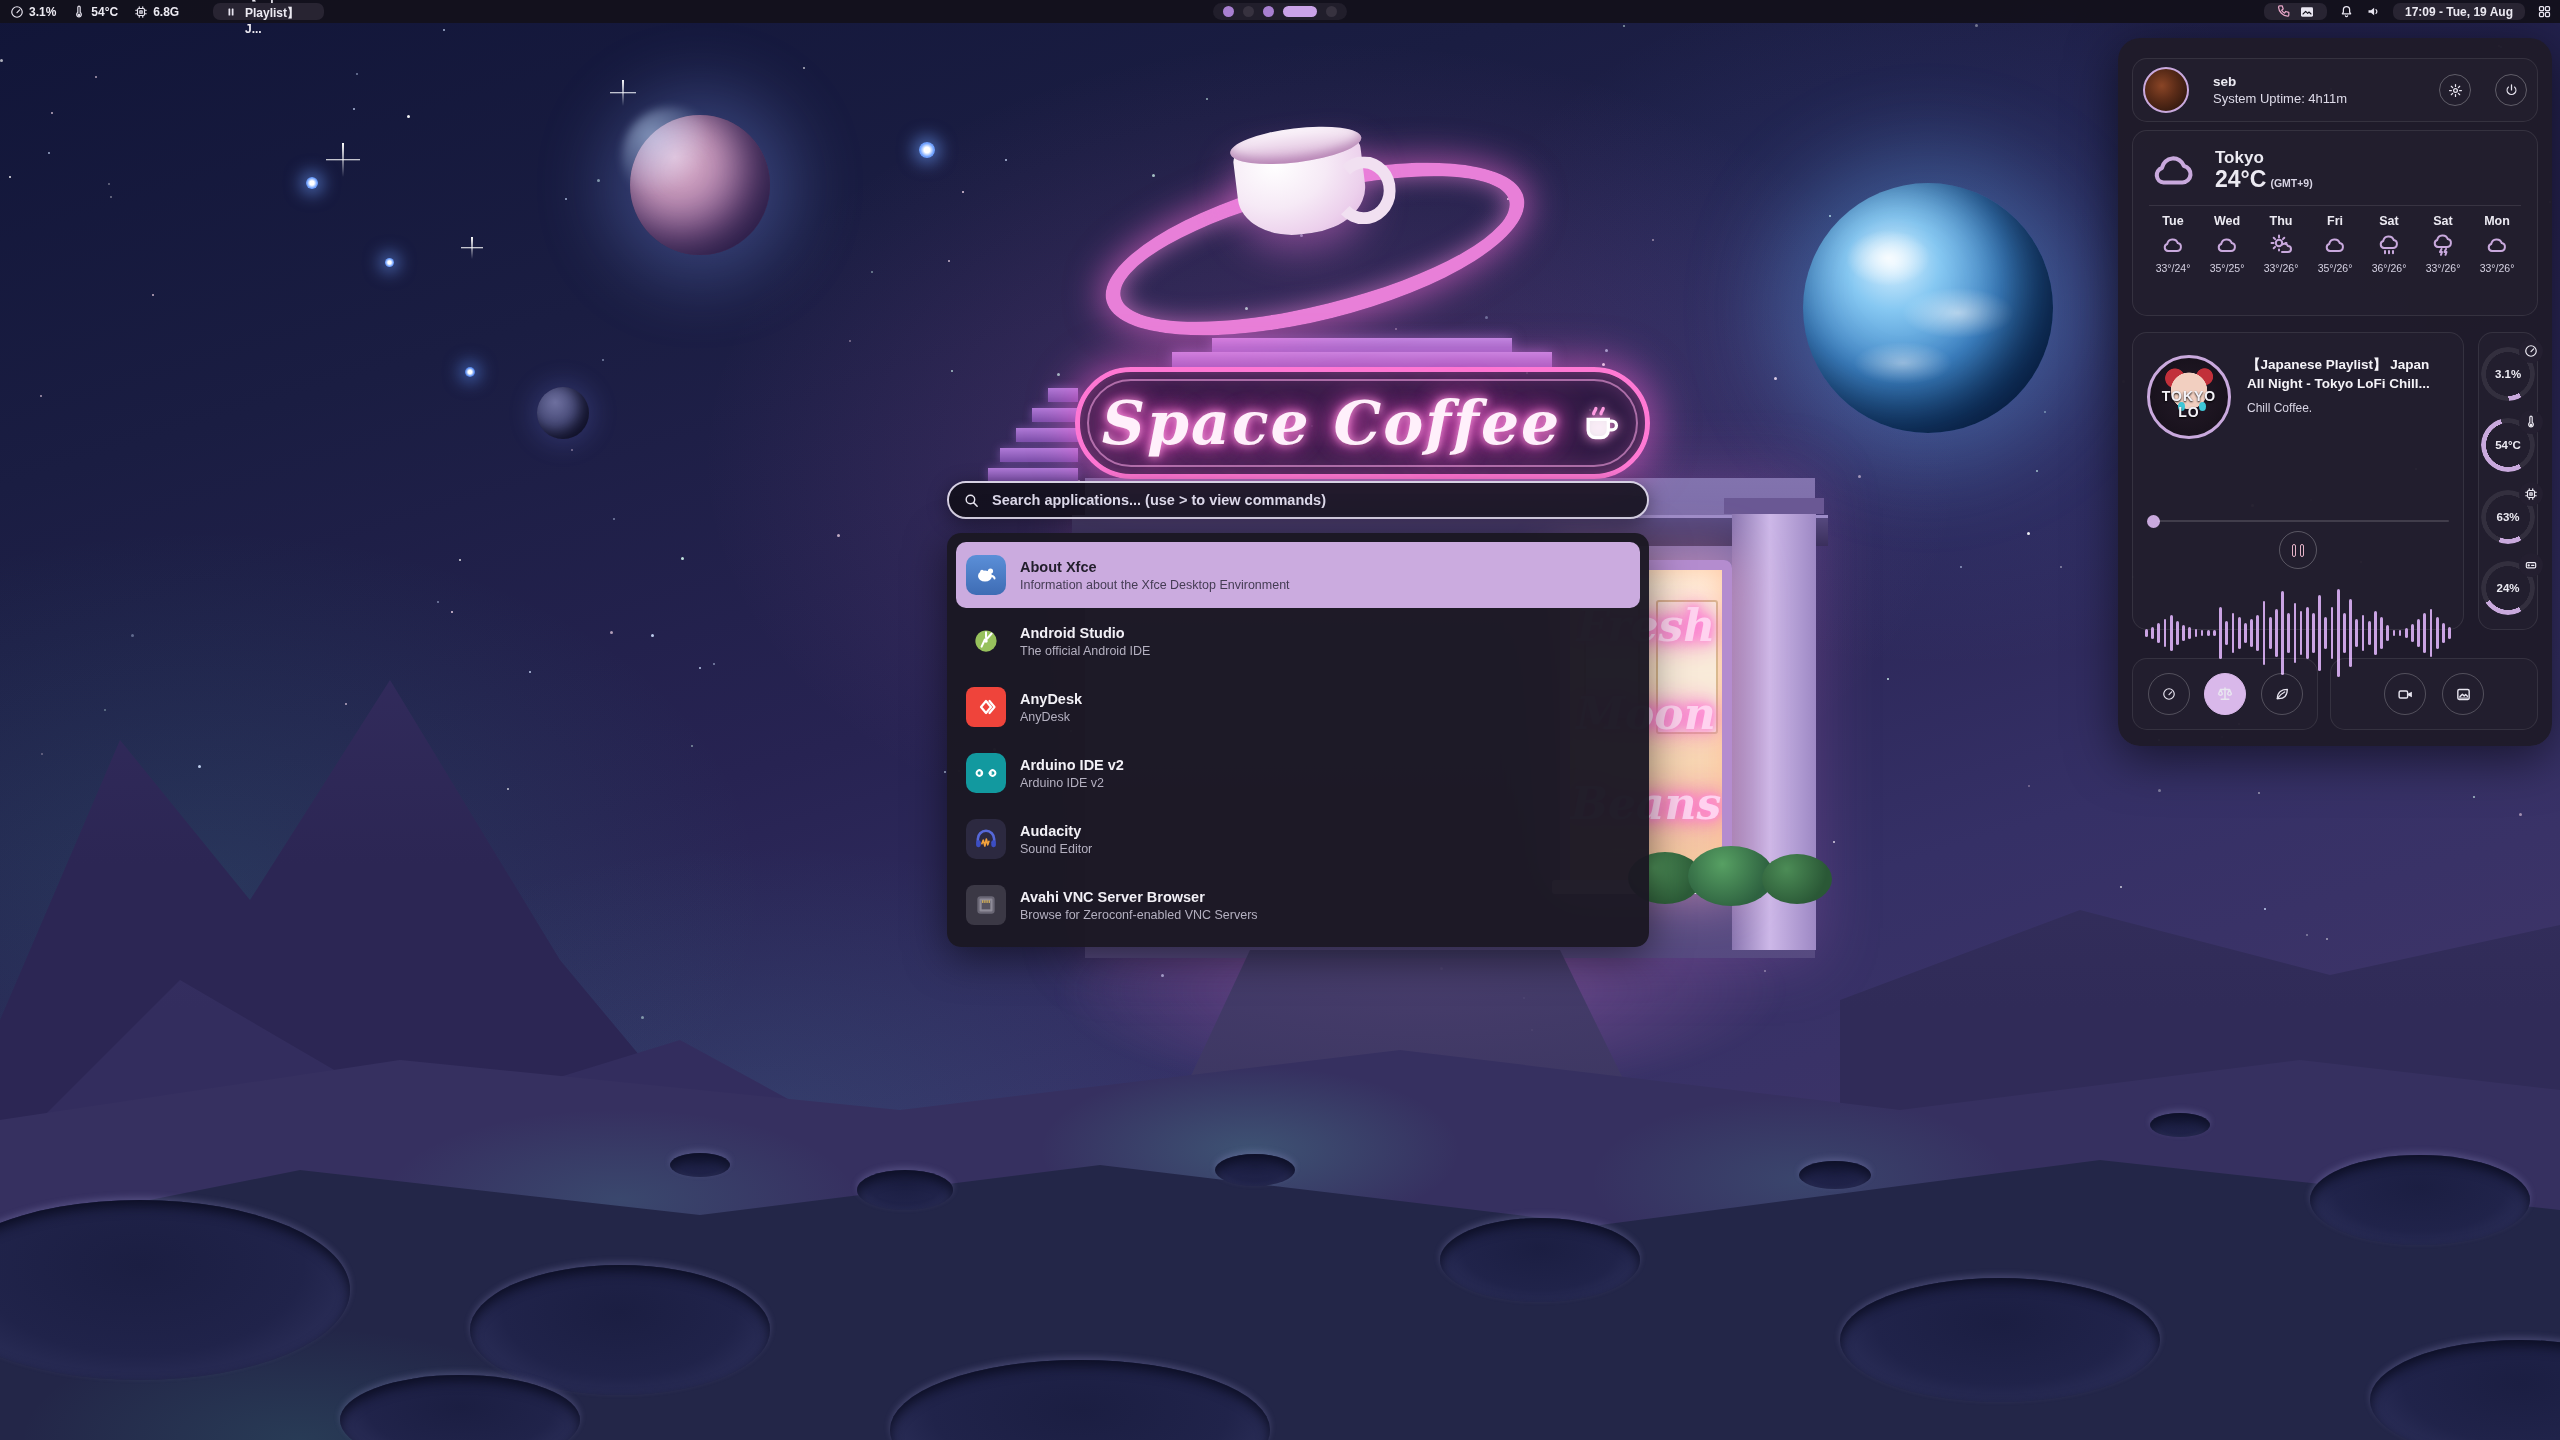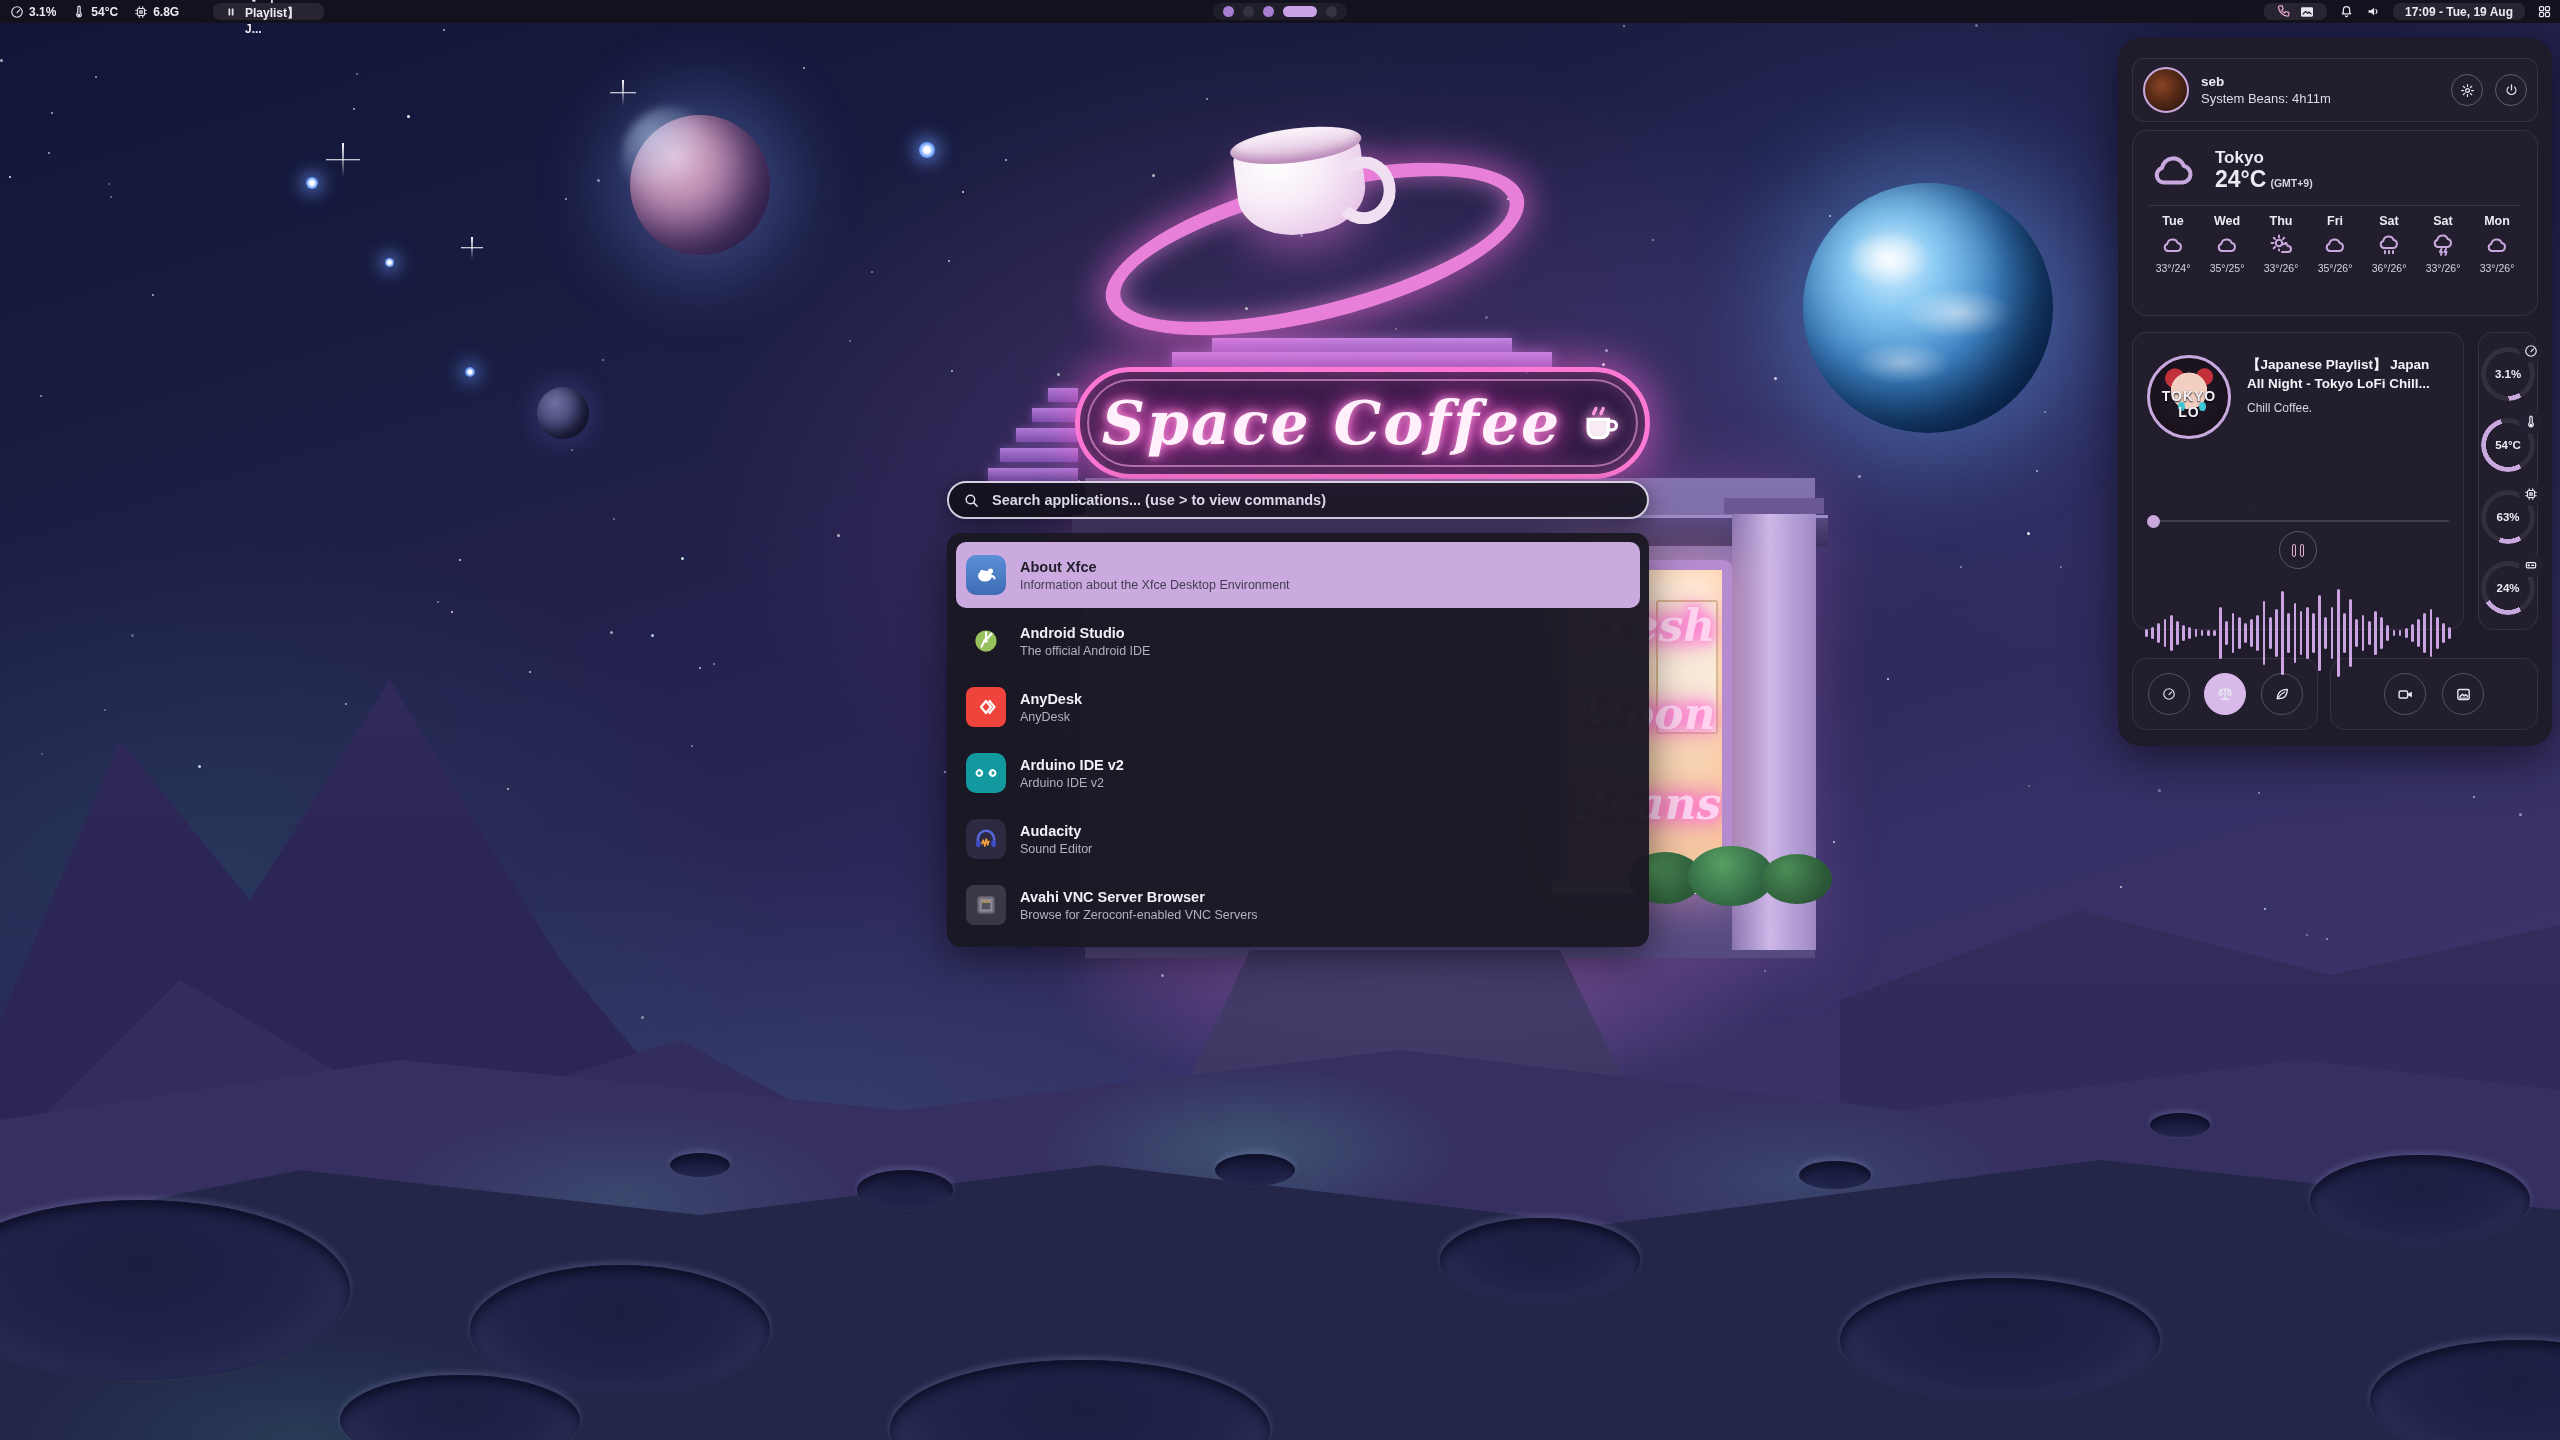--- a/index.html
+++ b/index.html
@@ -130,21 +130,21 @@
   .app-icon{width:40px;height:40px;border-radius:10px;flex:0 0 40px;display:flex;align-items:center;justify-content:center;}
   .app-texts{display:flex;flex-direction:column;gap:3px;}
   .app-name{font-size:14.5px;font-weight:bold;color:#f2f0f6;}
   .app-desc{font-size:12.5px;color:#b4b0c0;}
   .app-row.selected .app-name{color:#221e2c;}
   .app-row.selected .app-desc{color:#453c54;}
   
   #panel{position:absolute;left:2118px;top:38px;width:434px;height:708px;border-radius:22px;
     background:rgba(31,27,41,.97);box-shadow:0 12px 50px rgba(0,0,0,.55);z-index:55;}
   .card{position:absolute;border:1px solid rgba(255,255,255,.09);border-radius:15px;background:rgba(255,255,255,.015);box-sizing:border-box;}
-  #usercard{left:14px;top:20px;width:406px;height:64px;display:flex;align-items:center;padding:8px 10px;gap:12px;border-radius:12px;}
+  #usercard{left:14px;top:20px;width:406px;height:64px;display:flex;align-items:center;padding:8px 10px;gap:24px;}
   #avatar{width:46px;height:46px;border-radius:50%;border:2px solid #c9a9dd;box-sizing:border-box;
     background:radial-gradient(circle at 40% 40%, #8a4526 0%, #5c2c18 40%, #1d0f0a 100%);}
   #user-texts{display:flex;flex-direction:column;gap:2px;flex:1;}
   #user-name{font-size:13.5px;font-weight:bold;}
   #user-uptime{font-size:13px;color:#dedbe9;}
   .circle-btn{width:32px;height:32px;border-radius:50%;border:1.5px solid rgba(255,255,255,.28);
     display:flex;align-items:center;justify-content:center;color:#e9e6f1;box-sizing:border-box;}
   #weathercard{left:14px;top:92px;width:406px;height:186px;padding:14px 16px;}
   #weather-head{display:flex;align-items:center;gap:16px;}
   #weather-cloud{color:#c9a9dd;}
@@ -605,21 +605,21 @@
           </div>
         </div>
       </div>
   </div>
 
   <div id="panel">
     <div class="card" id="usercard">
       <div id="avatar"></div>
       <div id="user-texts">
         <div id="user-name">seb</div>
-        <div id="user-uptime">System Beans: 4h11m</div>
+        <div id="user-uptime">System Uptime: 4h11m</div>
       </div>
       <div class="circle-btn">
           <span class="tb-icon">
             <svg width="15" height="15" viewBox="0 0 24 24" fill="none" stroke="currentColor" stroke-width="2" stroke-linecap="round" stroke-linejoin="round">
               <circle cx="12" cy="12" r="3"></circle>
               <path d="M12 2.5v3M12 18.5v3M2.5 12h3M18.5 12h3M5.3 5.3l2.1 2.1M16.6 16.6l2.1 2.1M5.3 18.7l2.1-2.1M16.6 7.4l2.1-2.1"></path>
             </svg>
           </span>
         </div>
       <div class="circle-btn">

